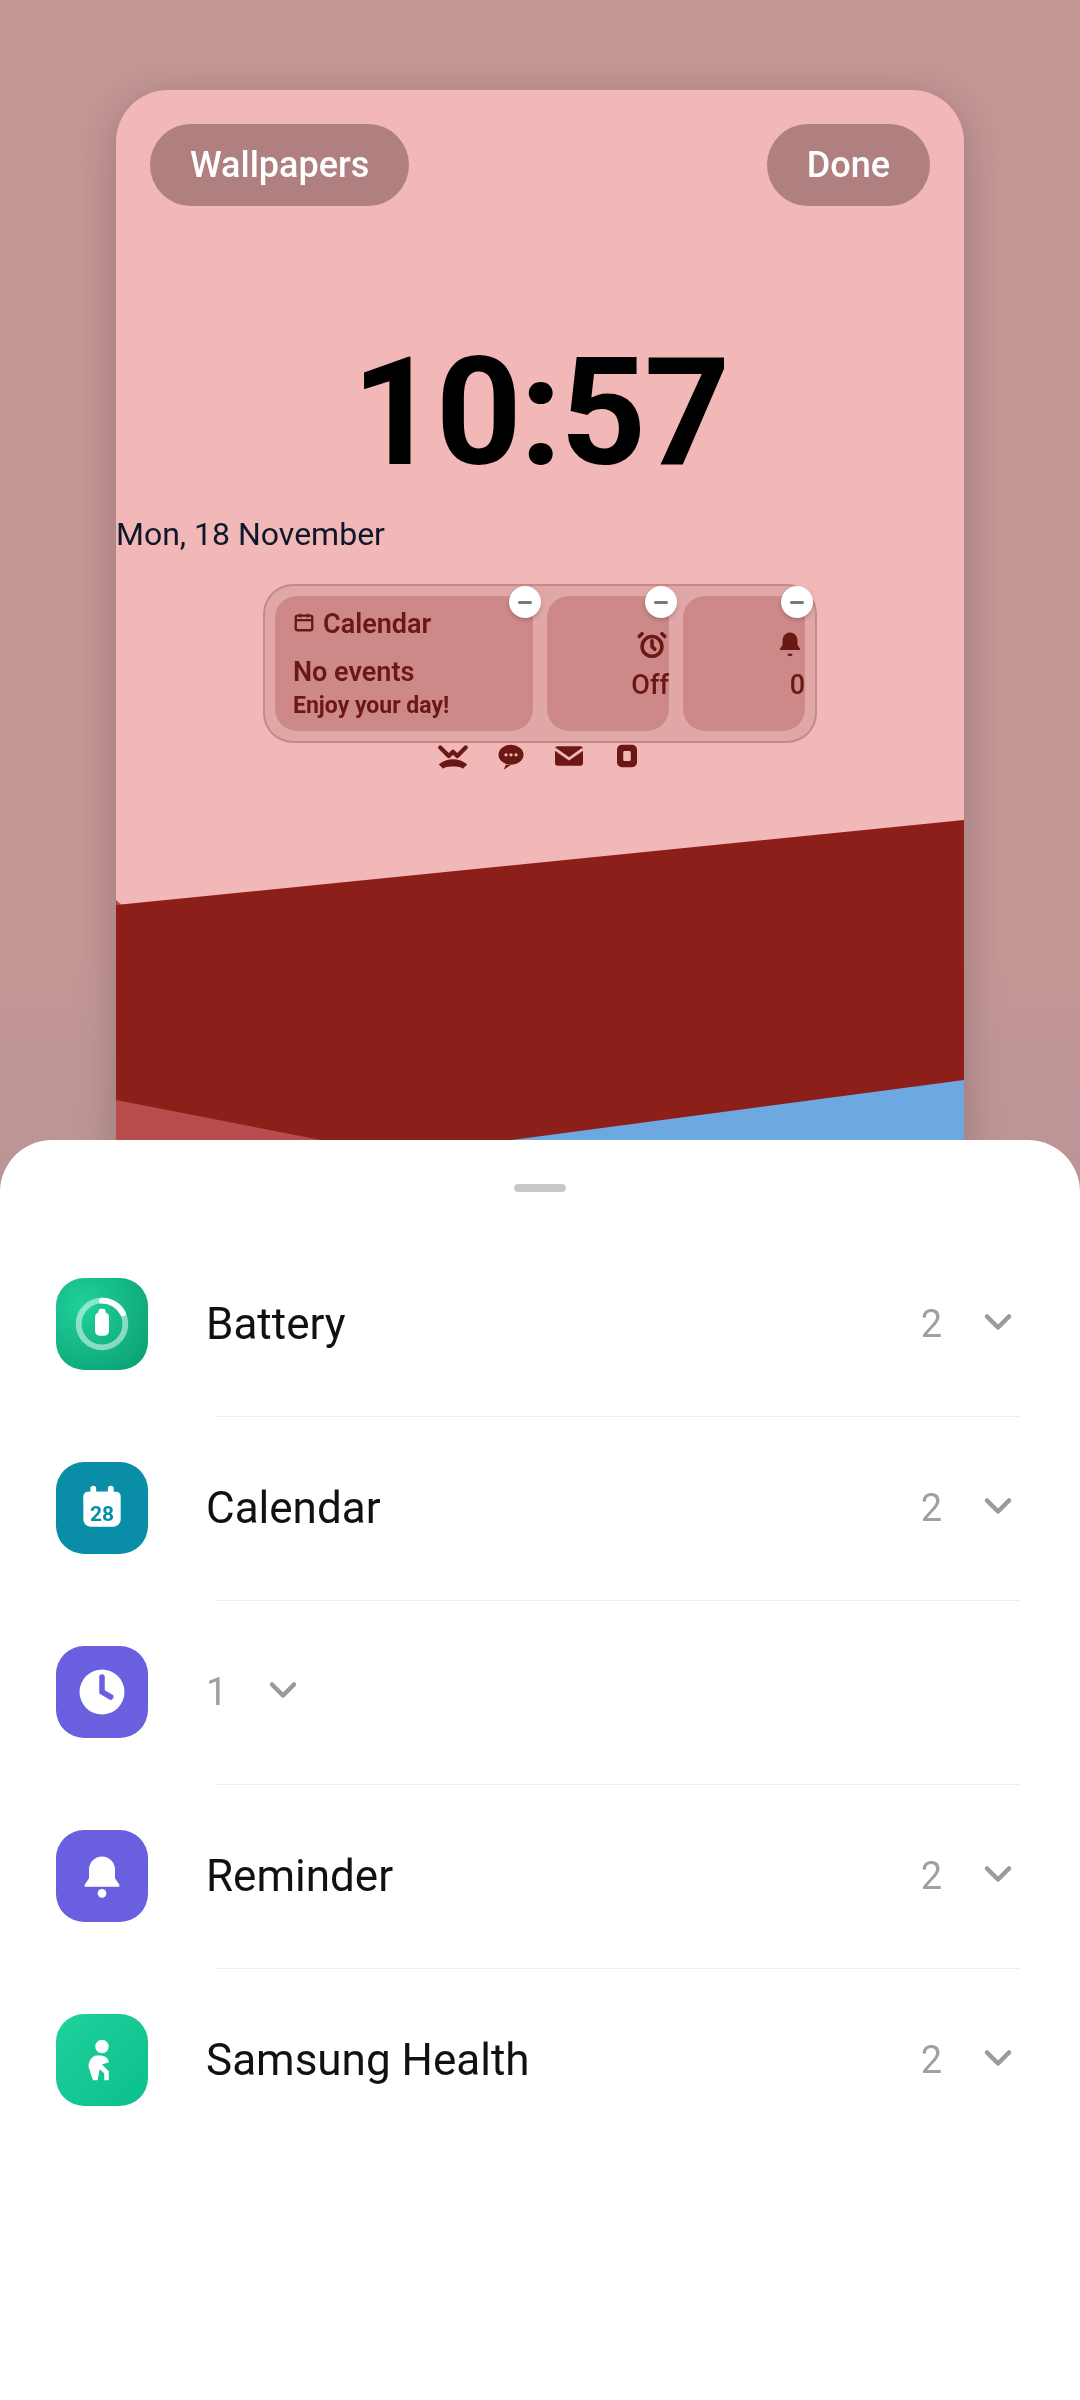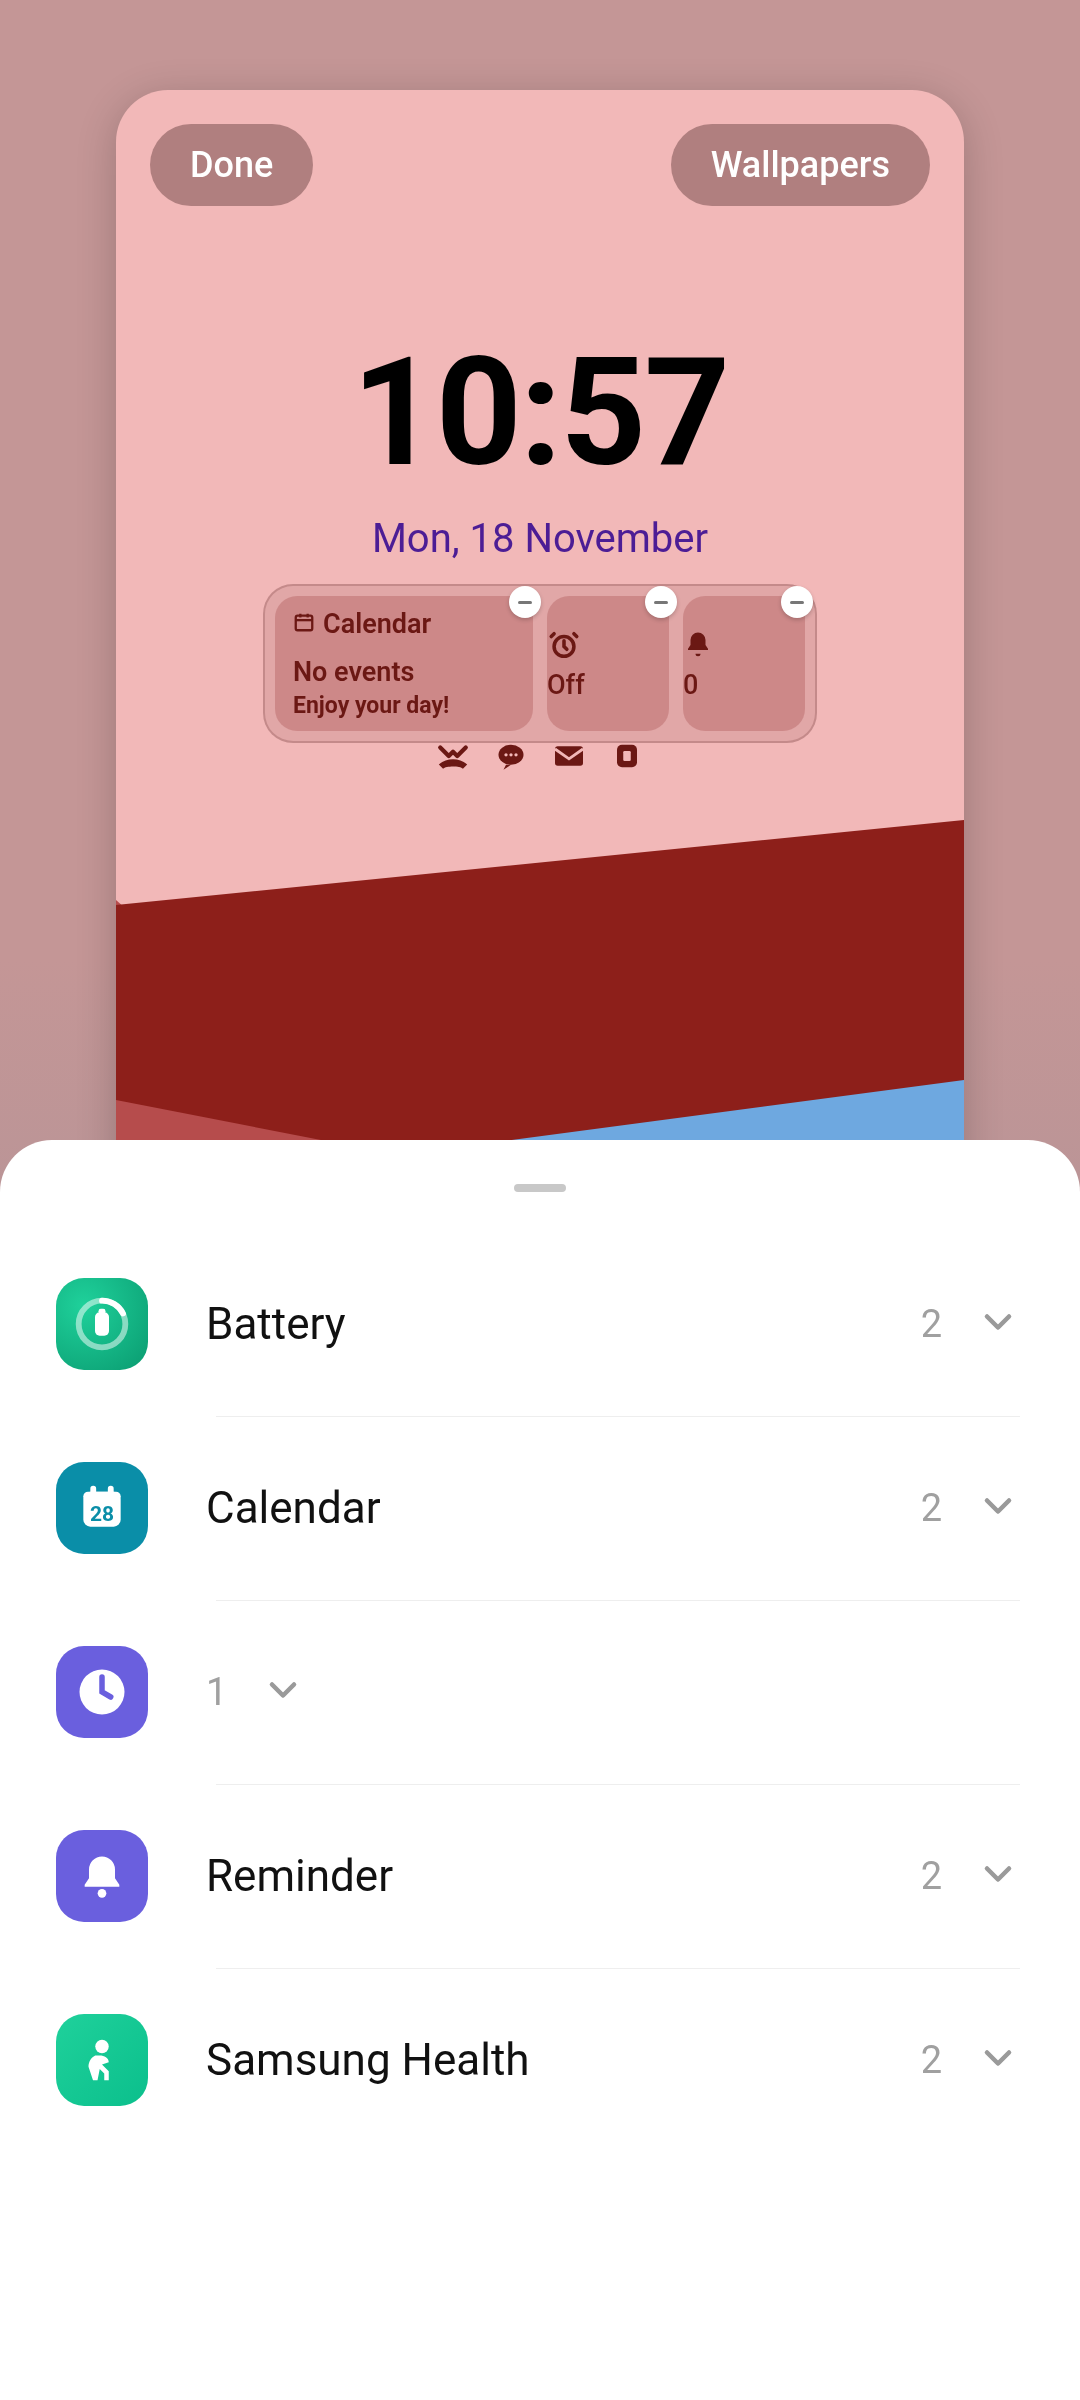--- a/index.html
+++ b/index.html
@@ -47,23 +47,22 @@
     text-align: center;
     font-size: 150px;
     font-weight: 700;
     color: #000000;
     letter-spacing: -2px;
   }
   .clock-date {
     position: absolute;
     top: 425px;
     width: 100%;
-    text-align: center;
-    font-size: 40px;
-    color: #4c1d95;
+    font-size: 32px;
+    color: #0f172a;
   }
 
   .widget-row {
     position: absolute;
     top: 494px;
     left: 50%;
     transform: translateX(-50%);
     display: flex;
     gap: 14px;
     background: rgba(110,50,50,0.12);
@@ -98,21 +97,21 @@
   .widget-cal {
     width: 258px;
     padding: 12px 18px;
   }
   .widget-cal .hdr { display:flex; align-items:center; gap:8px; font-size:27px; font-weight:600;}
   .widget-cal .line1 { font-size:27px; font-weight:600; margin-top:16px;}
   .widget-cal .line2 { font-size:23px; margin-top:4px;font-weight:bold;}
 
   .widget-small {
     width: 122px;
-    align-items: flex-start;
+    align-items: flex-end;
     padding: 10px 0;
   }
   .widget-small .ic { height: 36px; display:flex; align-items:center; justify-content:center;}
   .widget-small .lab { font-size:27px; margin-top:6px; font-weight:500;}
 
   .notif-icons {
     position: absolute;
     top: 650px;
     width:100%;
     display:flex;
@@ -177,22 +176,22 @@
 </head>
 <body>
 
 <div class="preview-card">
 
   <div class="cube-right"></div>
   <div class="cube-left"></div>
   <div class="cube-top2"></div>
 
   <div class="top-btns">
+    <div class="pill-btn">Wallpapers</div>
     <div class="pill-btn">Done</div>
-    <div class="pill-btn">Wallpapers</div>
   </div>
 
   <div class="clock-time">10:57</div>
   <div class="clock-date">Mon, 18 November</div>
 
   <div class="widget-row">
     <div class="widget widget-cal">
       <div class="remove-badge"></div>
       <div class="hdr">
         <span>

